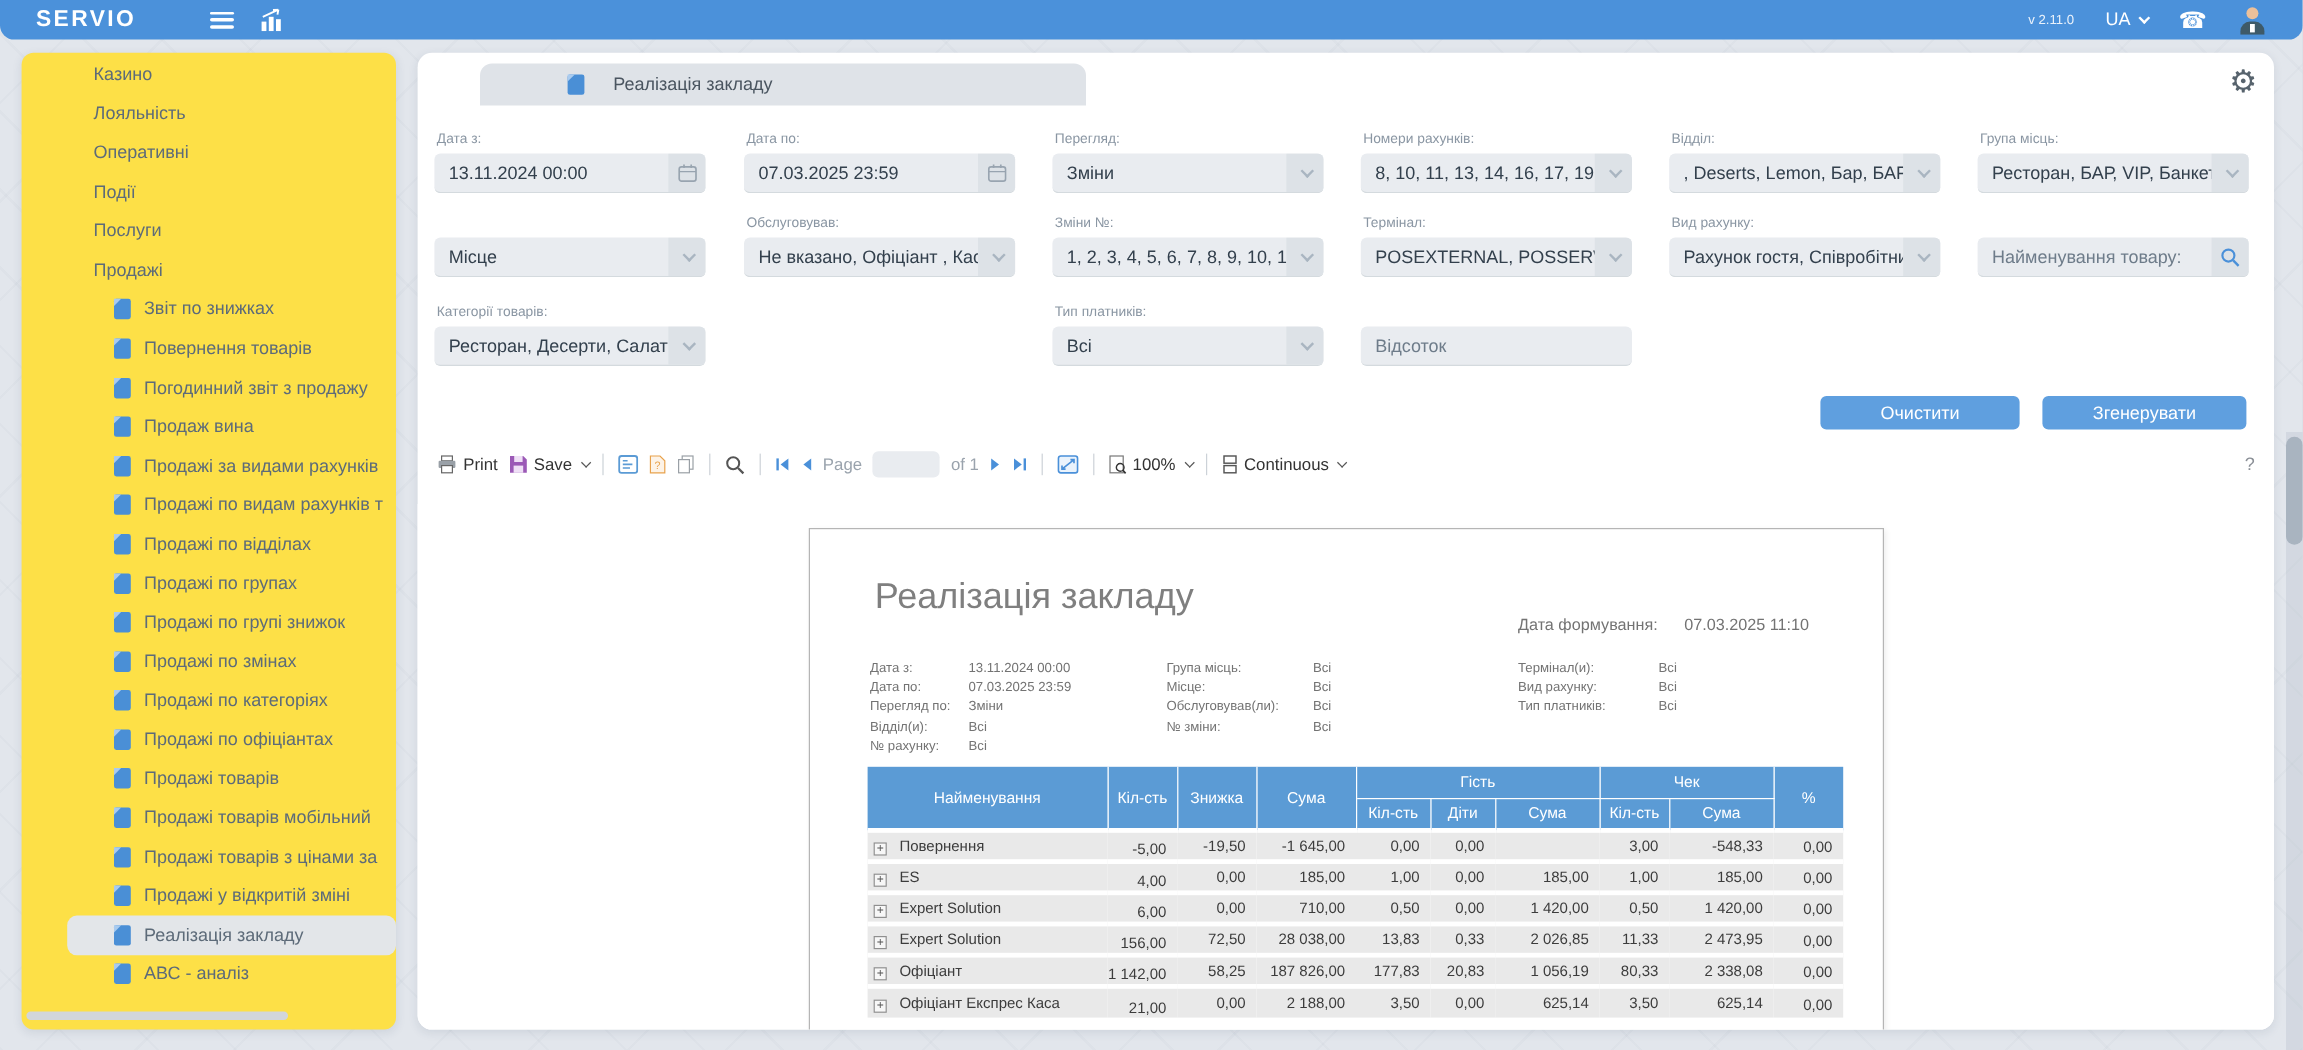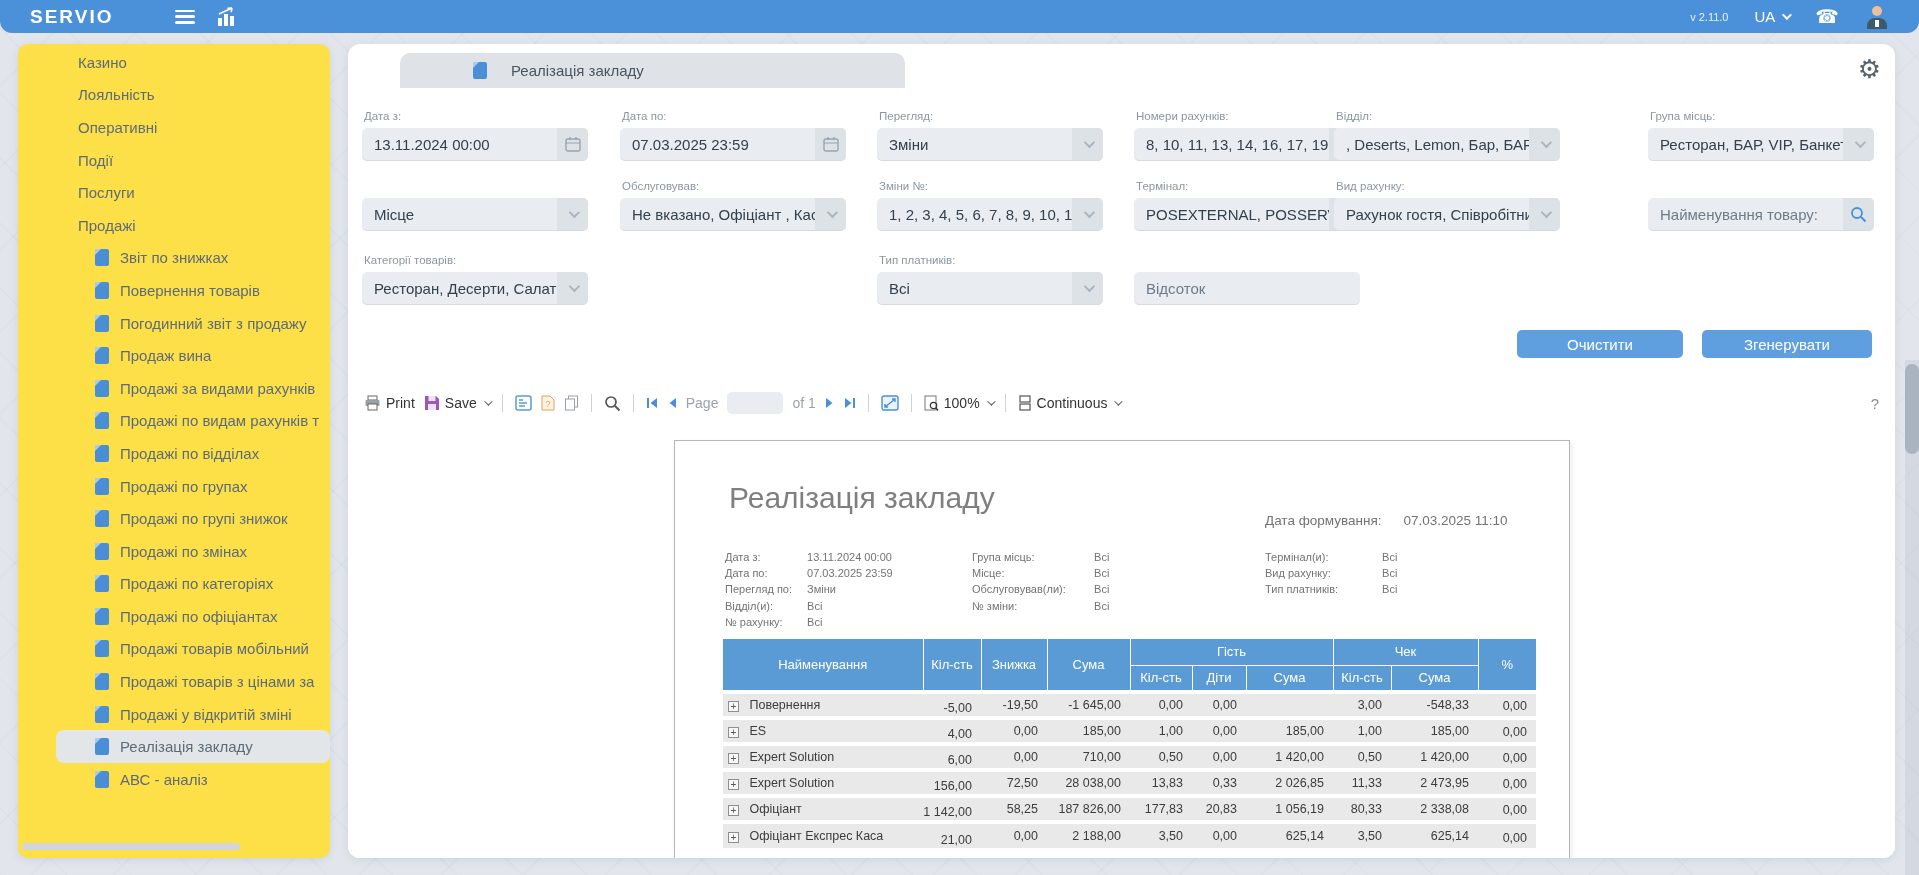--- a/index.html
+++ b/index.html
@@ -55,39 +55,39 @@
     background:#fff; border-radius:12px; box-shadow:0 2px 8px rgba(40,60,90,0.10); z-index:2; }
   .tab { position:absolute; left:52px; top:9px; width:505px; height:35px; background:#dfe3e8;
     border-radius:10px 10px 0 0; display:flex; align-items:center; padding-left:73px; gap:13px;
     color:#4a5560; font-size:15px; cursor:pointer; }
   .tab .doc-icon { display:block; }
   .gear { position:absolute; right:14px; top:10px; font-size:26px; color:#57636d; cursor:pointer;
     font-family:"DejaVu Sans", sans-serif; }
 
   
   .field { position:absolute; width:226px; }
-  .c1{left:14px}.c2{left:272px}.c3{left:529px}.c4{left:786px}.c5{left:986px}.c6{left:1300px}
+  .c1{left:14px}.c2{left:272px}.c3{left:529px}.c4{left:786px}.c5{left:1043px}.c6{left:1300px}
   .r1{top:66px}.r2{top:136px}.r3{top:210px}
   .field label { display:block; min-height:18px; font-size:11.5px; color:#8a96a3; padding-left:2px; }
   .fbox { height:33px; background:#e9ecf0; border-radius:5px; border-bottom:1px solid #d4dade;
     display:flex; align-items:center; overflow:hidden; cursor:pointer; }
   .fbox .val { flex:1; font-size:15px; color:#33404d; padding-left:12px; white-space:nowrap; overflow:hidden; }
   .fbox .val.ph { color:#6e7c8a; }
   .fbox .fbtn { flex:0 0 31px; align-self:stretch; background:#dde2e7; display:flex;
     align-items:center; justify-content:center; }
   .sel-chev { width:8px; height:8px; border-right:2px solid #a9b5c1; border-bottom:2px solid #a9b5c1;
     transform:rotate(45deg) translateY(-2px); }
 
   .action-btn { position:absolute; top:286px; height:28px; background:#5f9fdf; color:#fff;
     border:none; border-radius:5px; font-size:15px; font-family:inherit; cursor:pointer; }
   .btn-clear { left:1169px; width:166px; }
   .btn-generate { left:1354px; width:170px; }
 
   
-  .vtoolbar { position:absolute; left:0; right:0; top:344px; height:30px; display:flex;
+  .vtoolbar { position:absolute; left:0; right:0; top:328px; height:30px; display:flex;
     align-items:center; padding:0 16px; gap:9px; font-size:14px; color:#333; }
   .titem { display:flex; align-items:center; gap:5px; cursor:pointer; white-space:nowrap; }
   .tsep { width:1px; height:18px; background:#ccd2d8; margin:0 3px; }
   .dcaret { width:6px; height:6px; border-right:1.5px solid #555; border-bottom:1.5px solid #555;
     transform:rotate(45deg) translateY(-2px); margin-left:2px; }
   .page-word { color:#9aa3ad; }
   .page-input { width:56px; height:22px; background:#e9ecf0; border:none; border-radius:5px; }
   .help { margin-left:auto; color:#8a8f96; font-size:15px; cursor:pointer; }
 
   
@@ -232,20 +232,24 @@
         <span class="doc-icon"></span>
         <span>Продажі по змінах</span>
       </li>
         <li class="side-item child">
         <span class="doc-icon"></span>
         <span>Продажі по категоріях</span>
       </li>
         <li class="side-item child">
         <span class="doc-icon"></span>
         <span>Продажі по офіціантах</span>
+      </li>
+        <li class="side-item child">
+        <span class="doc-icon"></span>
+        <span>Продажі товарів</span>
       </li>
         <li class="side-item child">
         <span class="doc-icon"></span>
         <span>Продажі товарів мобільний</span>
       </li>
         <li class="side-item child">
         <span class="doc-icon"></span>
         <span>Продажі товарів з цінами за</span>
       </li>
         <li class="side-item child">

